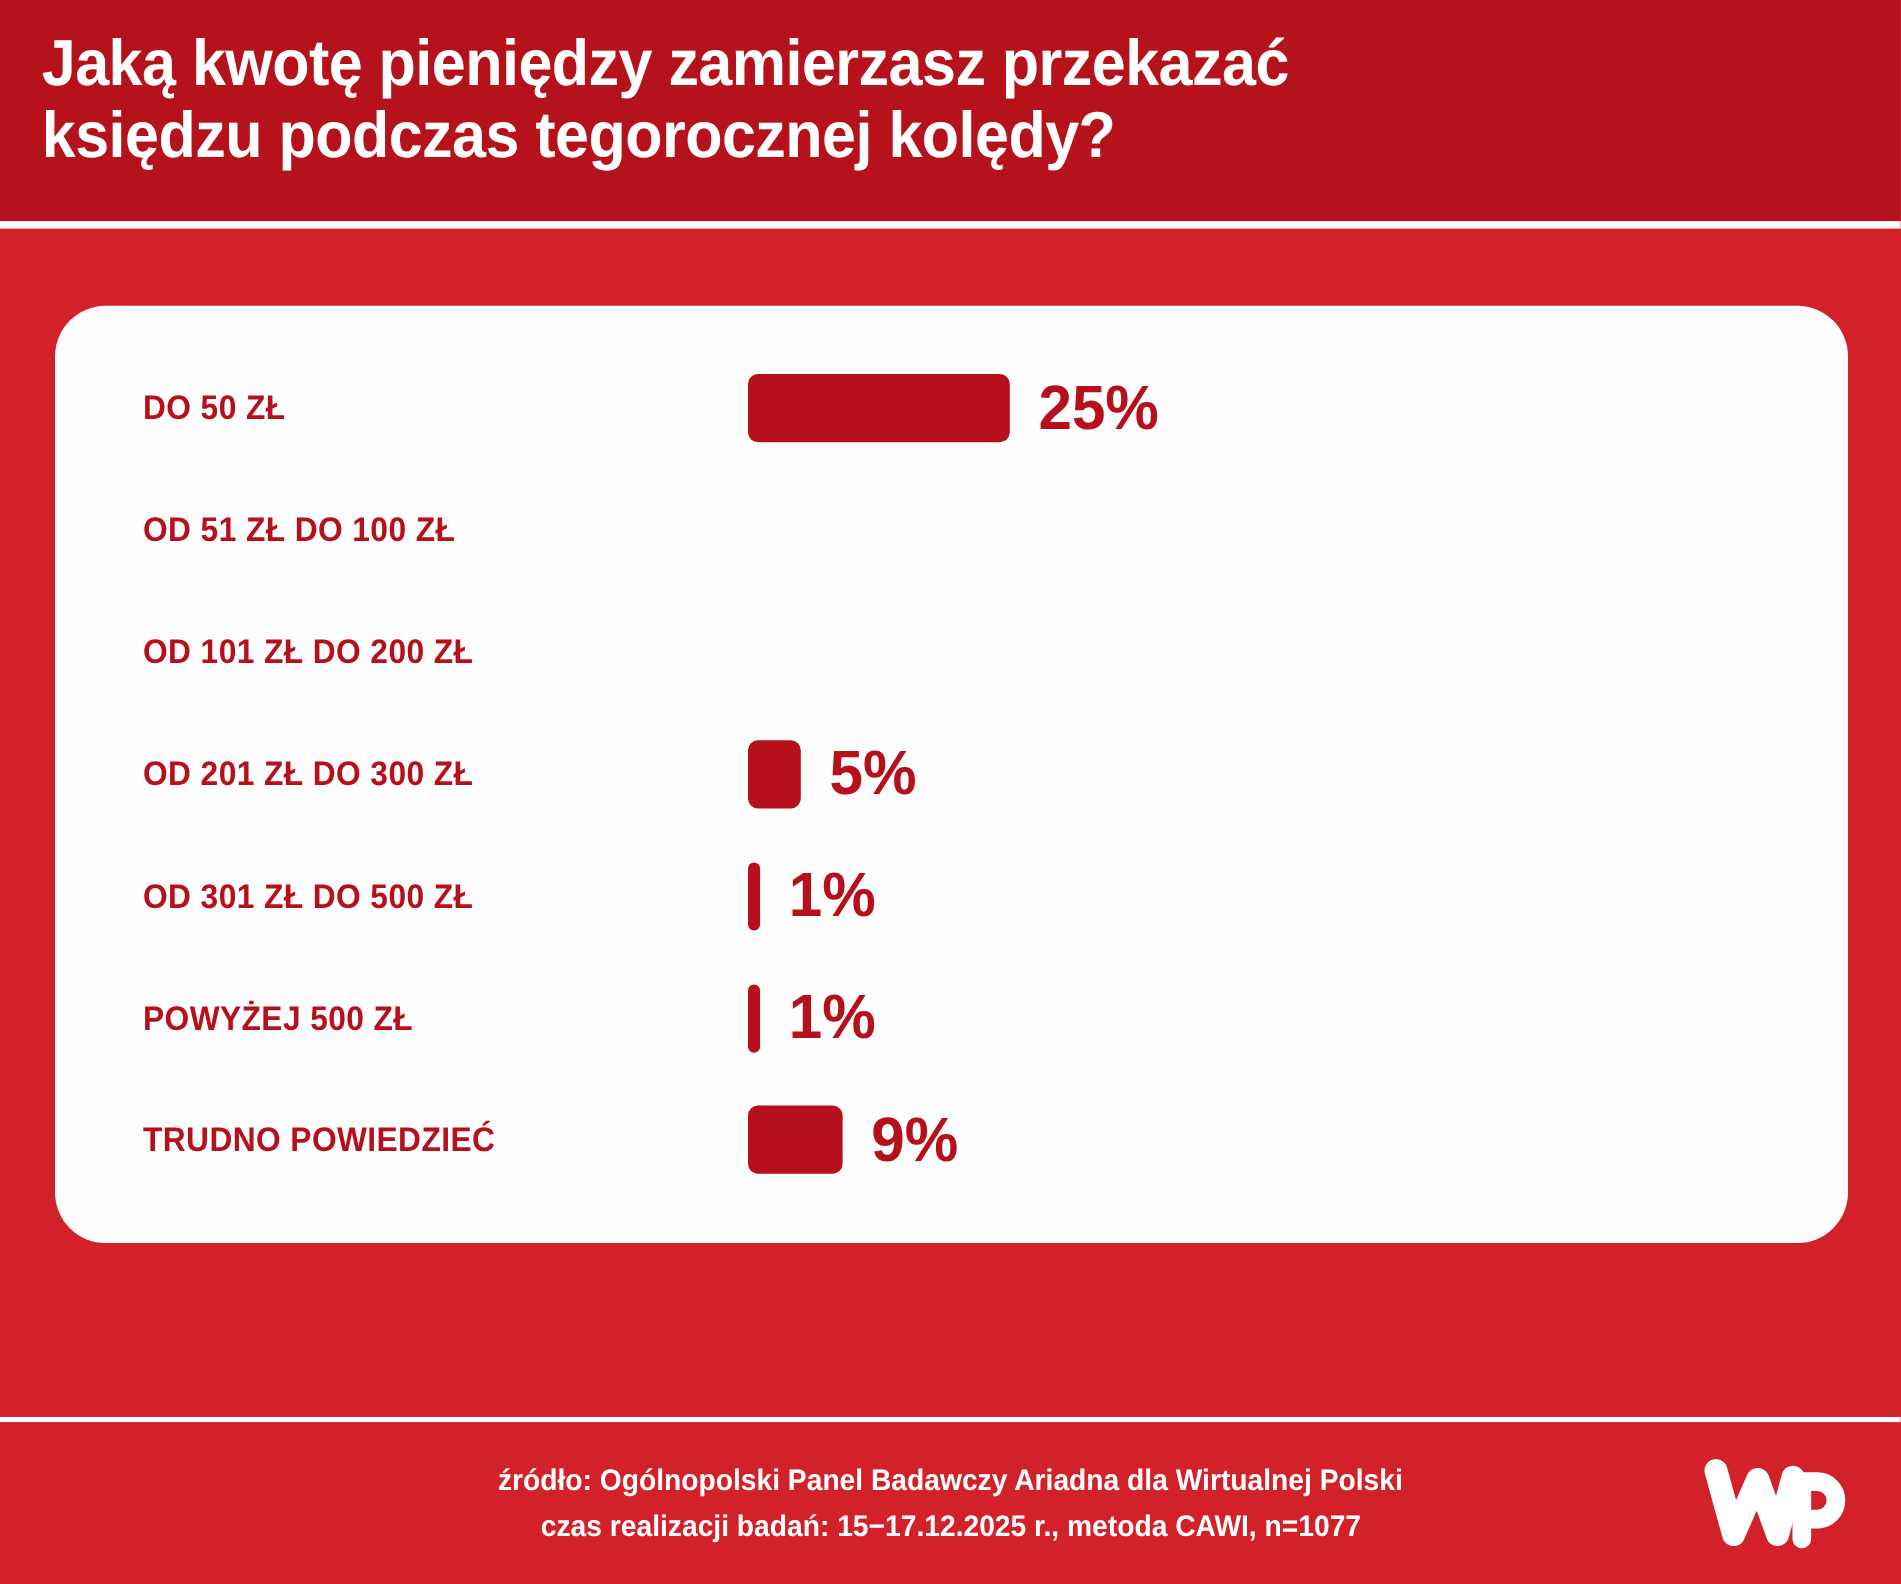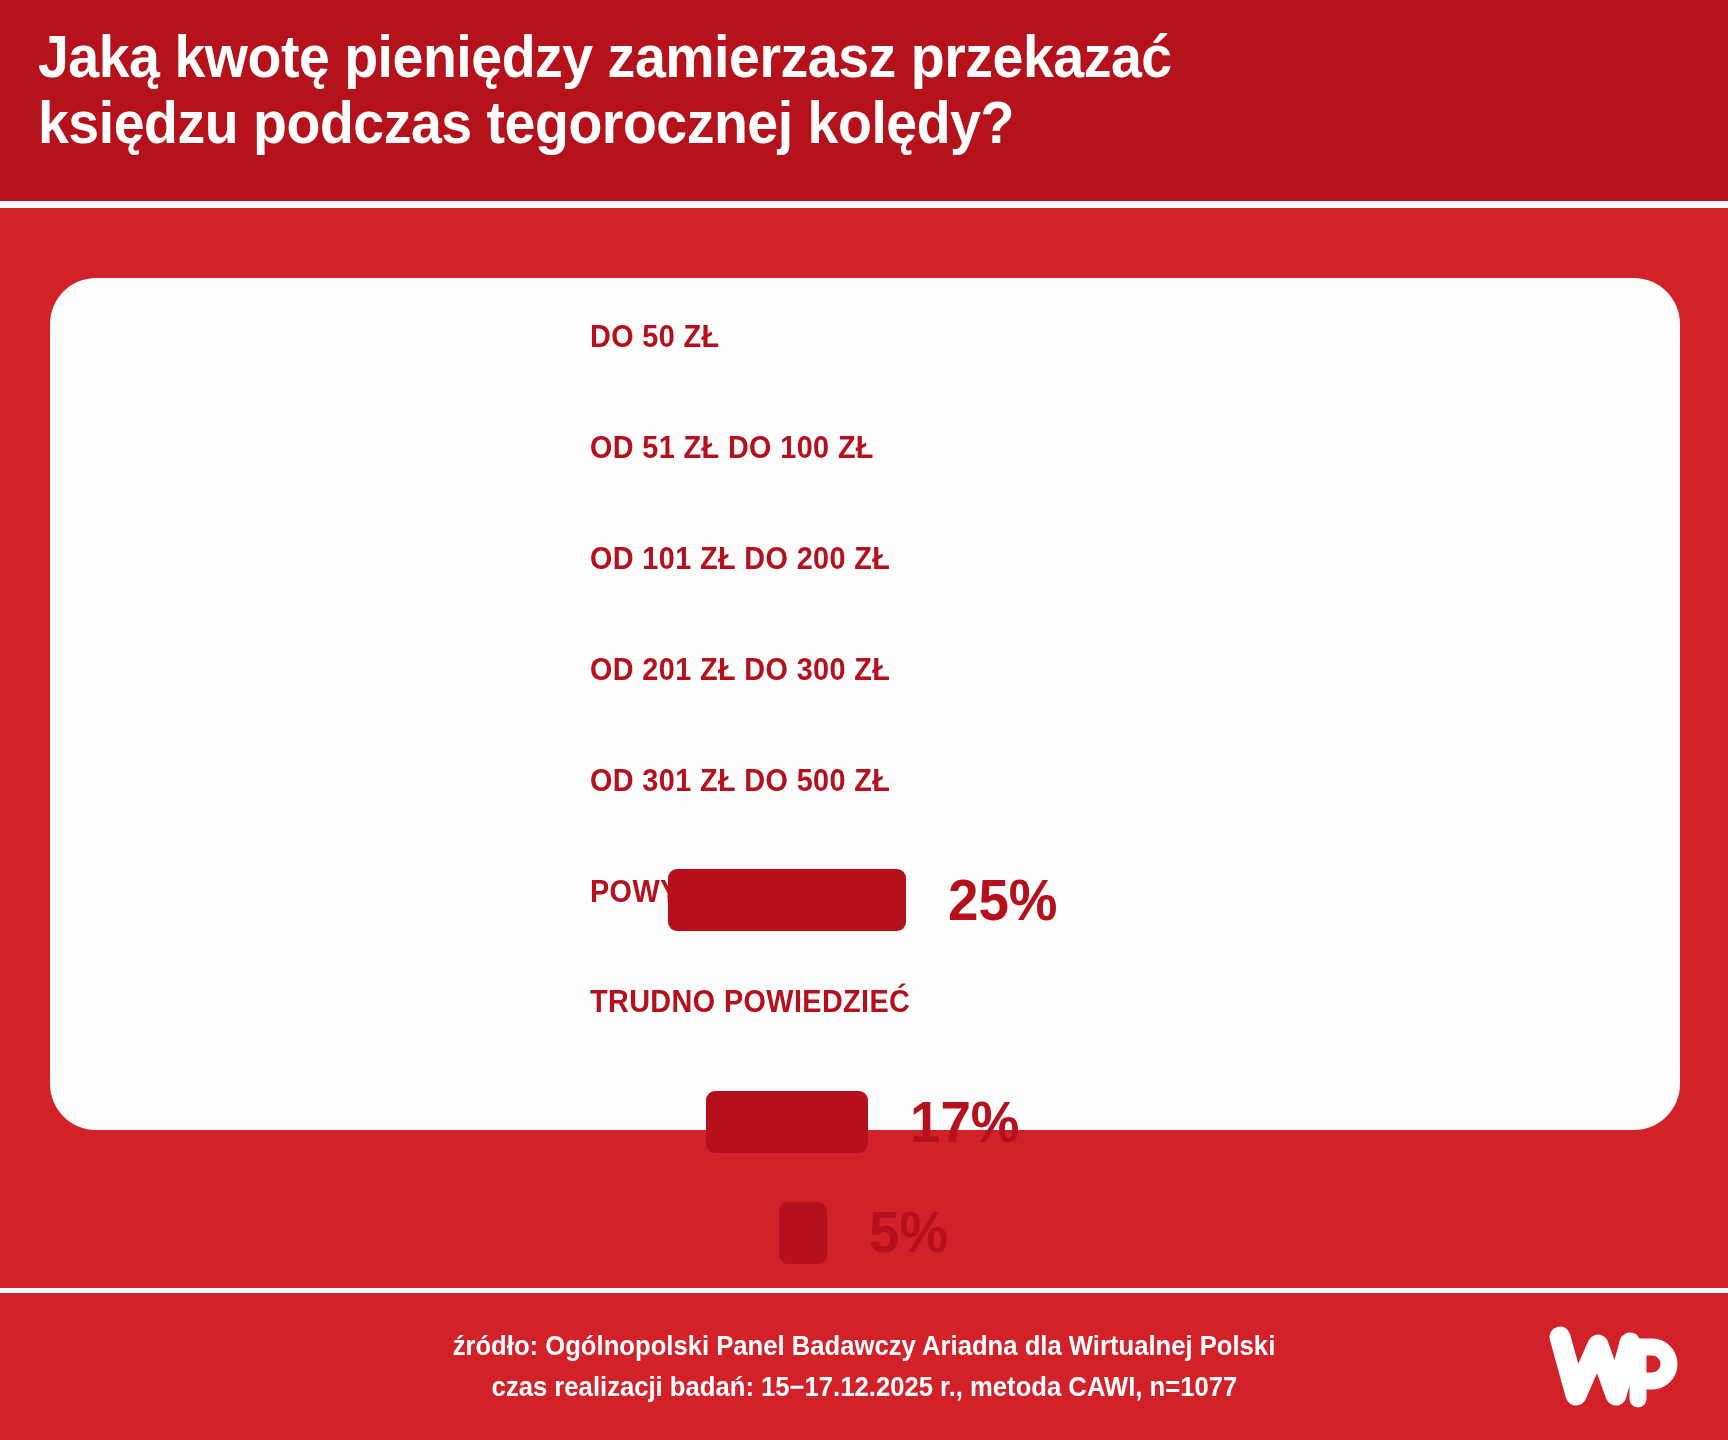--- a/index.html
+++ b/index.html
@@ -60,40 +60,39 @@
     box-sizing:border-box;
     padding:38px 0 38px 0;
     display:flex;flex-direction:column;
     justify-content:space-around;
   }
 
   .row{
     display:flex;
     align-items:center;
     height:104px;
+    padding-left:80px;
     box-sizing:border-box;
-    flex-direction:column;
   }
   .row-label{
     width:550px;
     flex:0 0 550px;
     color:#b5101c;
     font-family:"Liberation Sans Narrow","Liberation Sans",sans-serif;
     font-weight:bold;
     font-size:31px;
     letter-spacing:0.4px;
     transform:scaleX(0.93);
     transform-origin:left center;
     white-space:nowrap;
   }
   .bar-zone{
     display:flex;
     align-items:center;
     flex:1 1 auto;
-    gap:16px;
   }
   .bar{
     height:62px;
     background:#b5101c;
     border-radius:9px;
     flex:0 0 auto;
   }
   .bar.sliver{
     border-radius:7px;
   }
@@ -161,24 +160,20 @@
           <div class="bar-zone">
             <div class="bar" style="width: 238px;"></div>
             <div class="row-value">25%</div>
           </div>
         </div>
         <div class="row">
           <div class="row-label">OD 51 ZŁ DO 100 ZŁ</div>
         </div>
         <div class="row">
           <div class="row-label">OD 101 ZŁ DO 200 ZŁ</div>
-          <div class="bar-zone">
-            <div class="bar" style="width: 161.84px;"></div>
-            <div class="row-value">17%</div>
-          </div>
         </div>
         <div class="row">
           <div class="row-label">OD 201 ZŁ DO 300 ZŁ</div>
           <div class="bar-zone">
             <div class="bar" style="width: 47.6px;"></div>
             <div class="row-value">5%</div>
           </div>
         </div>
         <div class="row">
           <div class="row-label">OD 301 ZŁ DO 500 ZŁ</div>

